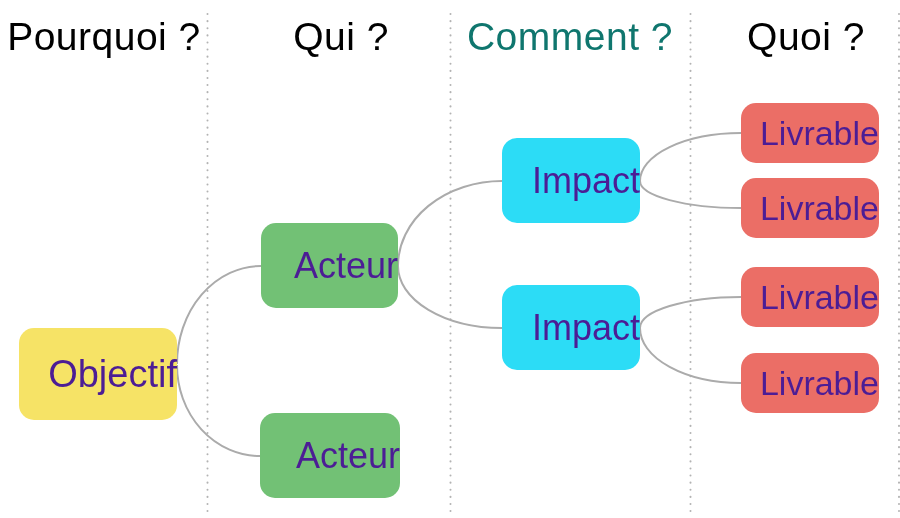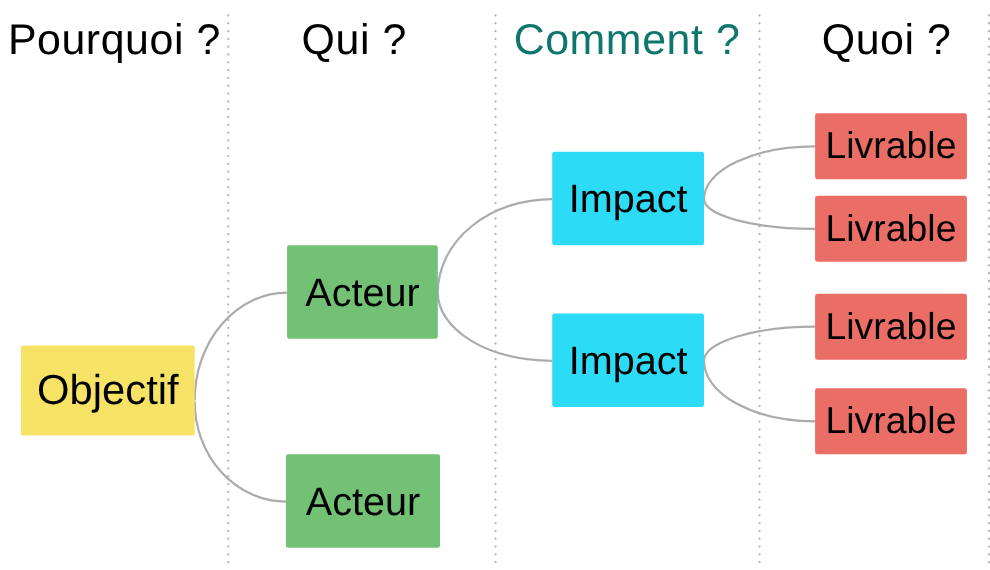--- a/index.html
+++ b/index.html
@@ -9,29 +9,29 @@
   }
   .edges{position:absolute;left:0;top:0;pointer-events:none;}
   .edges path{fill:none;stroke-width:2px;}
   .edges line{stroke-width:2px;}
   .col-header{
     position:absolute;top:14px;text-align:center;
     font-size:39px;line-height:46px;letter-spacing:.5px;color:#000;
     white-space:nowrap;
   }
   .col-header.c1{left:0;width:208px;}
-  .col-header.c2{left:201px;width:242px;}
+  .col-header.c2{left:220px;width:242px;}
   .col-header.c3{left:450px;width:240px;}
   .col-header.c4{left:706px;width:200px;}
   .node{
-    position:absolute;display:flex;align-items:center;justify-content:center;
-    border-radius:2px;color:#000000;cursor:default;
+    position:absolute;display:flex;align-items:center;justify-content:flex-end;
+    border-radius:15px;color:#4c1d95;cursor:default;
   }
   .node span{white-space:nowrap;}
-  .n-objectif{left:19px;top:314px;width:158px;height:82px;font-size:38px;}
+  .n-objectif{left:19px;top:328px;width:158px;height:92px;font-size:38px;}
   .n-acteur1{left:261px;top:223px;width:137px;height:85px;font-size:36px;}
   .n-acteur2{left:260px;top:413px;width:140px;height:85px;font-size:36px;}
   .n-impact1{left:502px;top:138px;width:138px;height:85px;font-size:36px;}
   .n-impact2{left:502px;top:285px;width:138px;height:85px;font-size:36px;}
   .n-livrable1{left:741px;top:103px;width:138px;height:60px;font-size:34px;}
   .n-livrable2{left:741px;top:178px;width:138px;height:60px;font-size:34px;}
   .n-livrable3{left:741px;top:267px;width:138px;height:60px;font-size:34px;}
   .n-livrable4{left:741px;top:353px;width:138px;height:60px;font-size:34px;}
 </style>
 </head>

